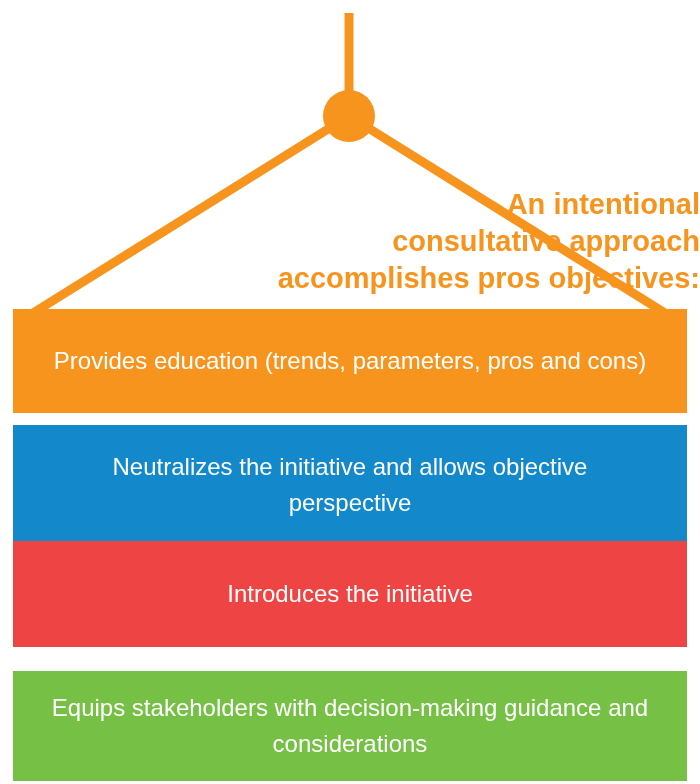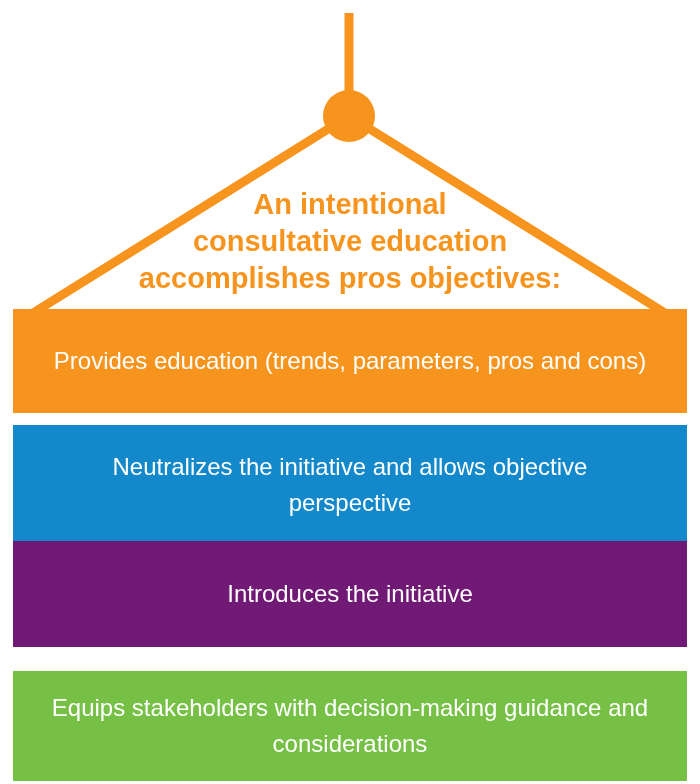--- a/index.html
+++ b/index.html
@@ -27,21 +27,21 @@
     position: absolute;
     top: 186px;
     left: 0;
     width: 700px;
     text-align: center;
     font-size: 29px;
     font-weight: bold;
     line-height: 37px;
     letter-spacing: 0px;
   }
-  .heading div { white-space: nowrap; }
+  .heading div { white-space: nowrap; text-align: right; }
   .bar {
     position: absolute;
     left: 13px;
     width: 674px;
     display: flex;
     align-items: center;
     justify-content: center;
     text-align: center;
     color: #ffffff;
     font-size: 24px;
@@ -60,33 +60,33 @@
 
   <svg class="pendant-svg" viewBox="0 0 700 320" aria-hidden="true">
     <line x1="349" y1="13" x2="349" y2="116" stroke="#F7941E" stroke-width="9"></line>
     <line x1="349" y1="116" x2="33" y2="313" stroke="#F7941E" stroke-width="9"></line>
     <line x1="349" y1="116" x2="665" y2="313" stroke="#F7941E" stroke-width="9"></line>
     <circle cx="349" cy="116" r="26" fill="#F7941E"></circle>
   </svg>
 
   <div class="heading" style="color: rgb(247, 148, 30);">
     <div>An intentional</div>
-    <div>consultative education</div>
+    <div>consultative approach</div>
     <div>accomplishes pros objectives:</div>
   </div>
 
   <div class="bar bar-1" style="background: rgb(247, 148, 30);">
     <span class="bar-label">Provides education (trends, parameters, pros and cons)</span>
   </div>
 
   <div class="bar bar-2" style="background: rgb(19, 137, 203);">
     <span class="bar-label">Neutralizes the initiative and allows objective perspective</span>
   </div>
 
-  <div class="bar bar-3" style="background: #701a75;">
+  <div class="bar bar-3" style="background: #ef4444;">
     <span class="bar-label">Introduces the initiative</span>
   </div>
 
   <div class="bar bar-4" style="background: rgb(118, 192, 70);">
     <span class="bar-label">Equips stakeholders with decision-making guidance and considerations</span>
   </div>
 
 </div>
 
 </body></html>

